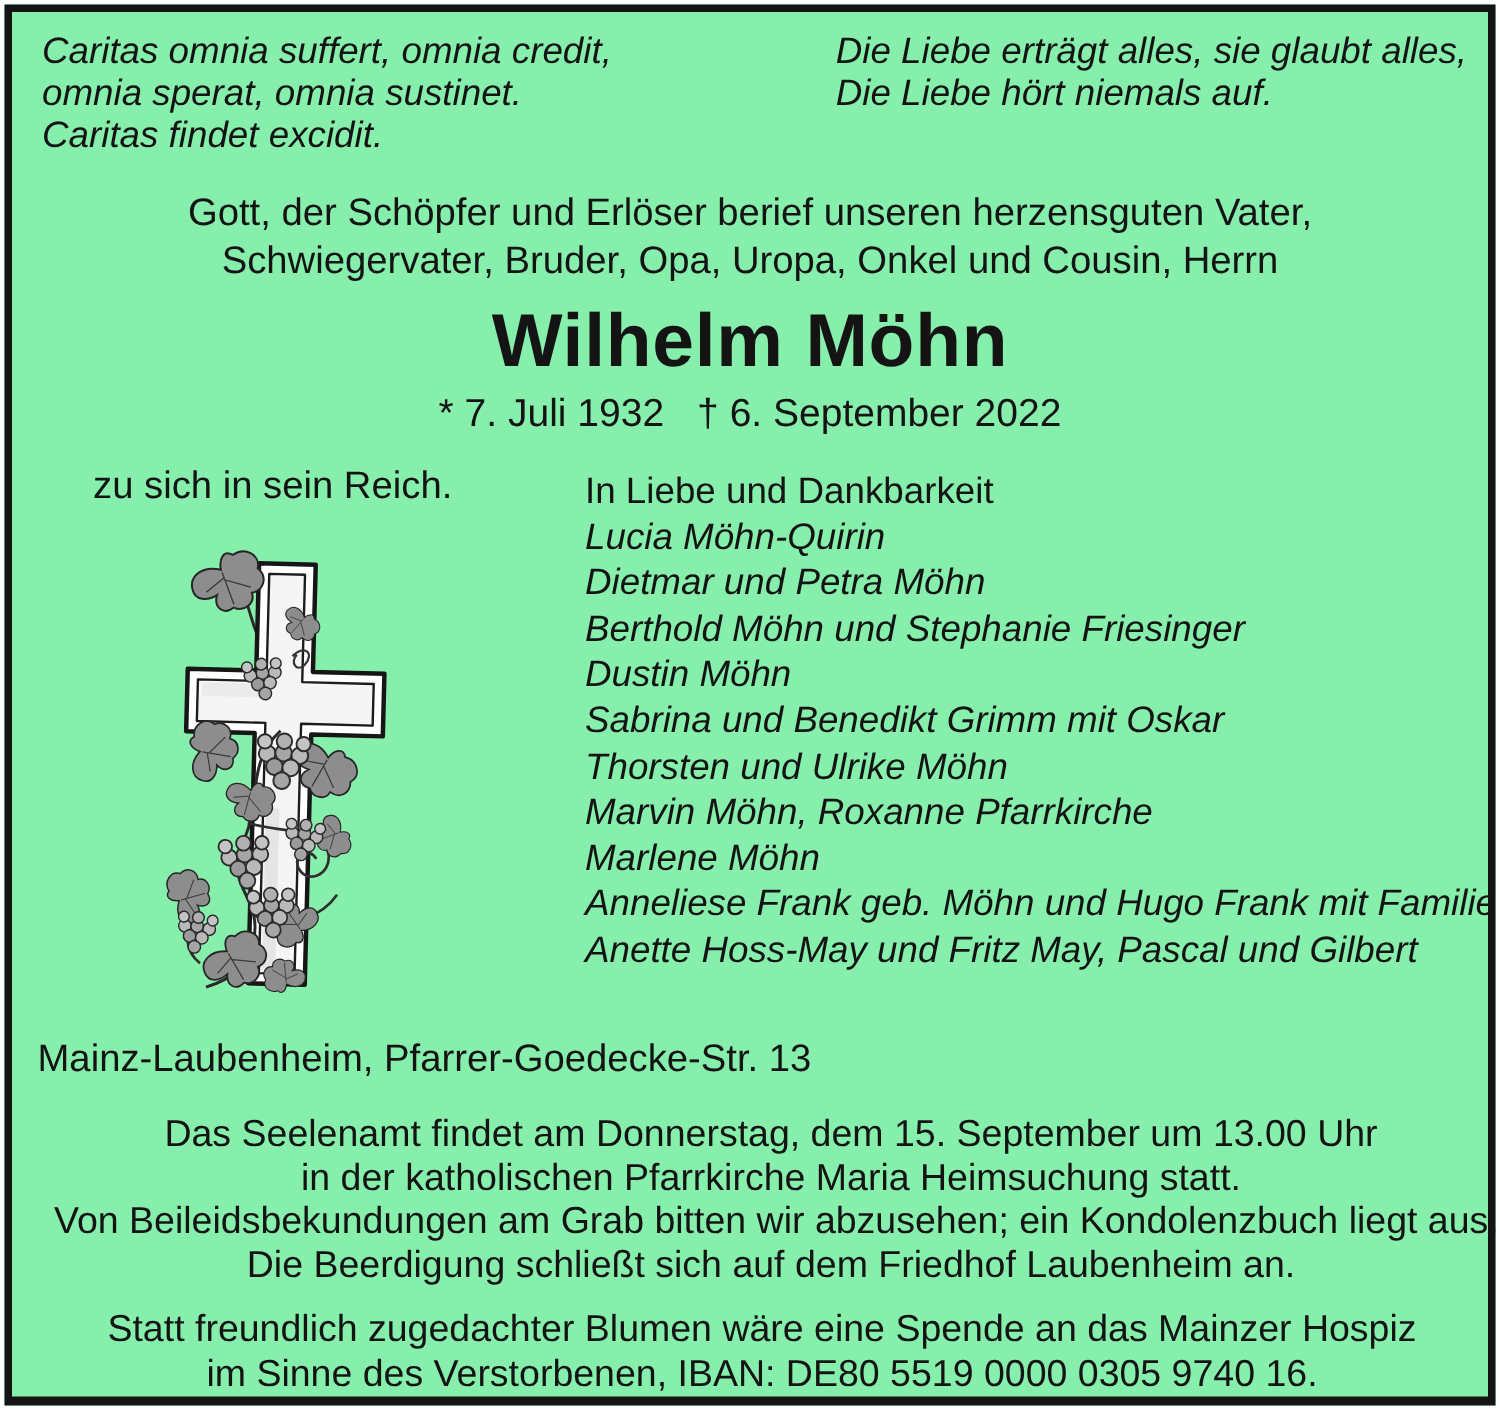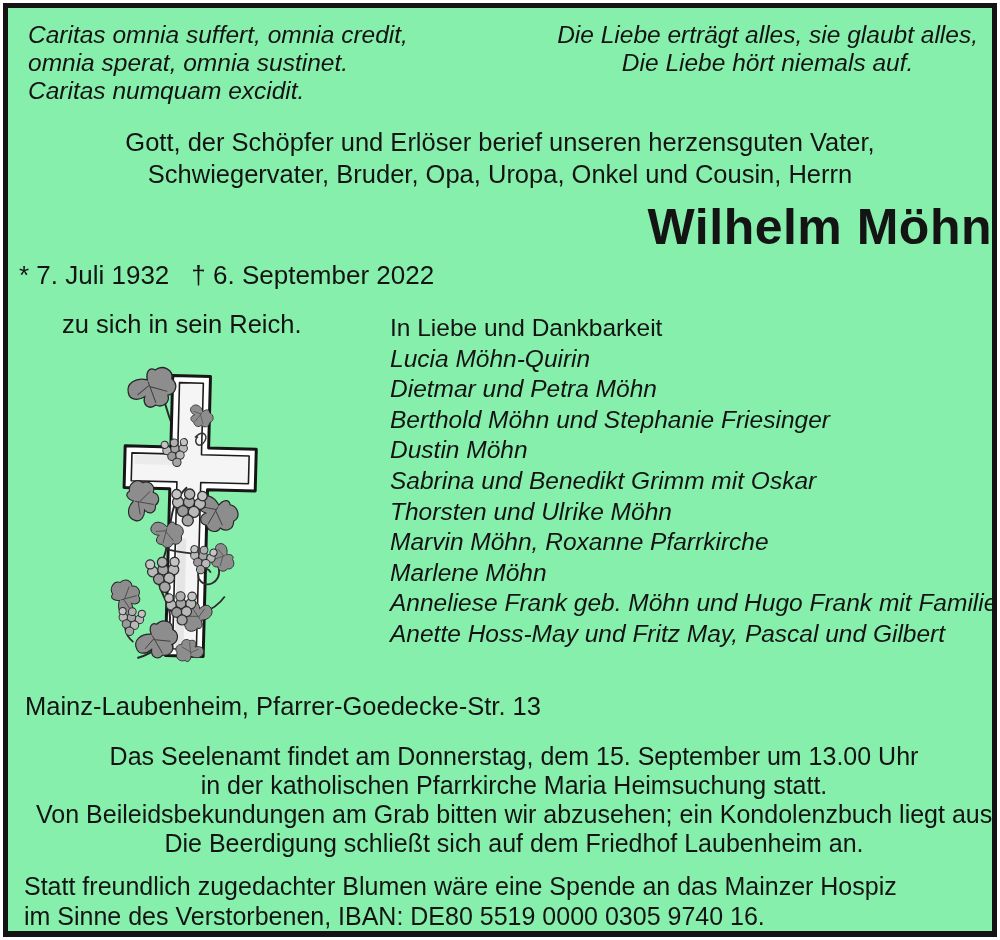--- a/index.html
+++ b/index.html
@@ -24,44 +24,45 @@
     top: 13px;
     left: 20px;
     right: 14px;
     display: flex;
     justify-content: space-between;
     font-style: italic;
     font-size: 24.5px;
     line-height: 28px;
     white-space: nowrap;
   }
-  .quote-right { text-align: center; }
+  .quote-right { text-align: left; }
   .intro {
     position: absolute;
     top: 118px;
     left: 0; right: 0;
     text-align: center;
     font-size: 25.5px;
     line-height: 32px;
     white-space: nowrap;
   }
   .title {
     position: absolute;
     top: 190px;
     left: 0; right: 0;
-    text-align: right;
+    text-align: center;
     font-size: 50px;
     font-weight: 700;
     letter-spacing: 0.5px;
     margin: 0;
   }
   .dates {
     position: absolute;
     top: 252px;
     left: 0; right: 0;
+    text-align: center;
     font-size: 26px;
     white-space: nowrap;
   }
   .dates span { margin: 0 11px; }
   .reich-line {
     position: absolute;
     left: 54px;
     top: 302px;
     font-size: 25.5px;
     white-space: nowrap;
@@ -96,36 +97,37 @@
     text-align: center;
     font-size: 25px;
     line-height: 29px;
     white-space: nowrap;
     padding-left: 28px;
   }
   .donation {
     position: absolute;
     top: 864px;
     left: 0; right: 0;
+    text-align: center;
     font-size: 25px;
     line-height: 29.5px;
     white-space: nowrap;
     padding-left: 16px;
   }
 </style>
 </head>
 <body>
 
 <div class="frame">
 
   <div class="quotes">
     <div class="quote-left">
       <div>Caritas omnia suffert, omnia credit,</div>
       <div>omnia sperat, omnia sustinet.</div>
-      <div>Caritas numquam excidit.</div>
+      <div>Caritas findet excidit.</div>
     </div>
     <div class="quote-right">
       <div>Die Liebe erträgt alles, sie glaubt alles,</div>
       <div>Die Liebe hört niemals auf.</div>
     </div>
   </div>
 
   <div class="intro">
     <div>Gott, der Schöpfer und Erlöser berief unseren herzensguten Vater,</div>
     <div>Schwiegervater, Bruder, Opa, Uropa, Onkel und Cousin, Herrn</div>

